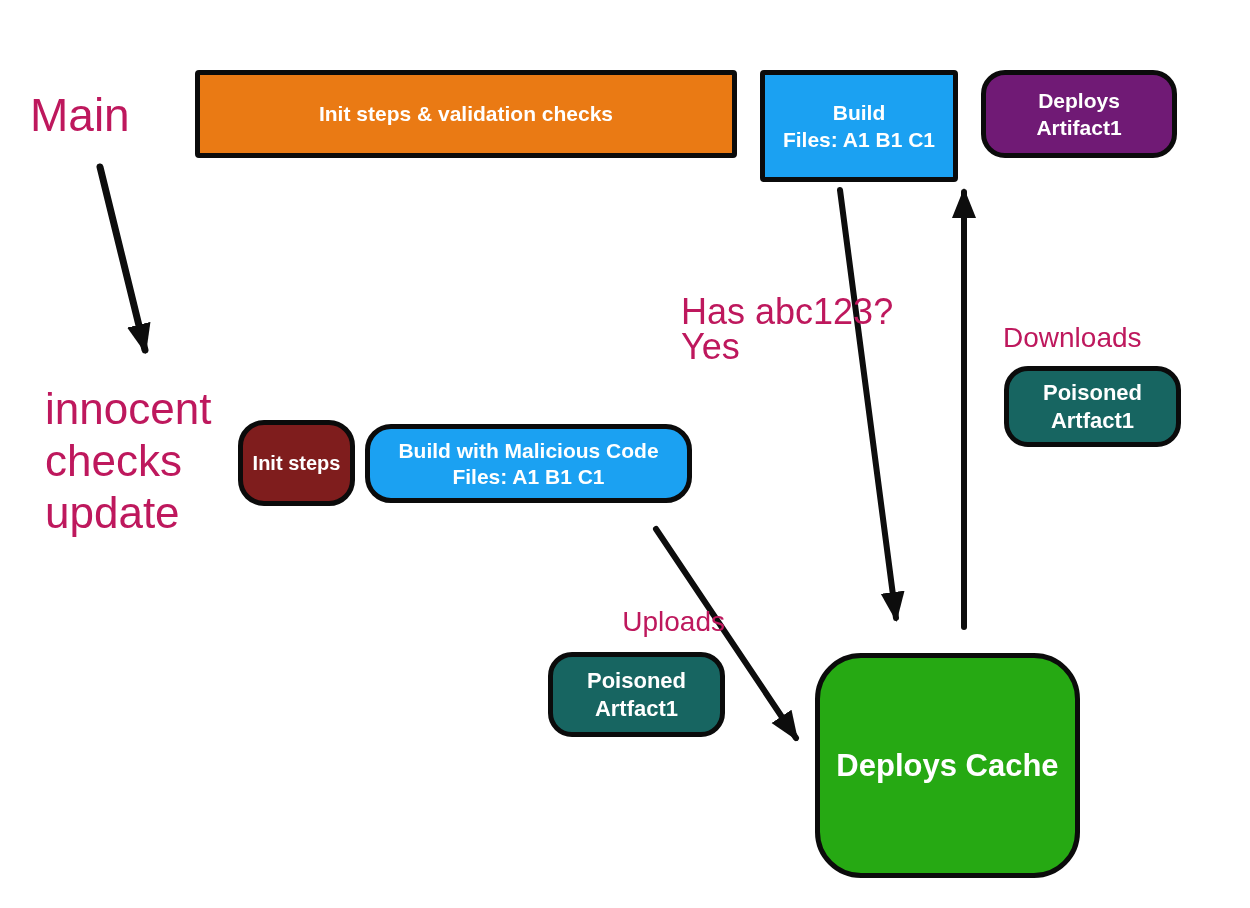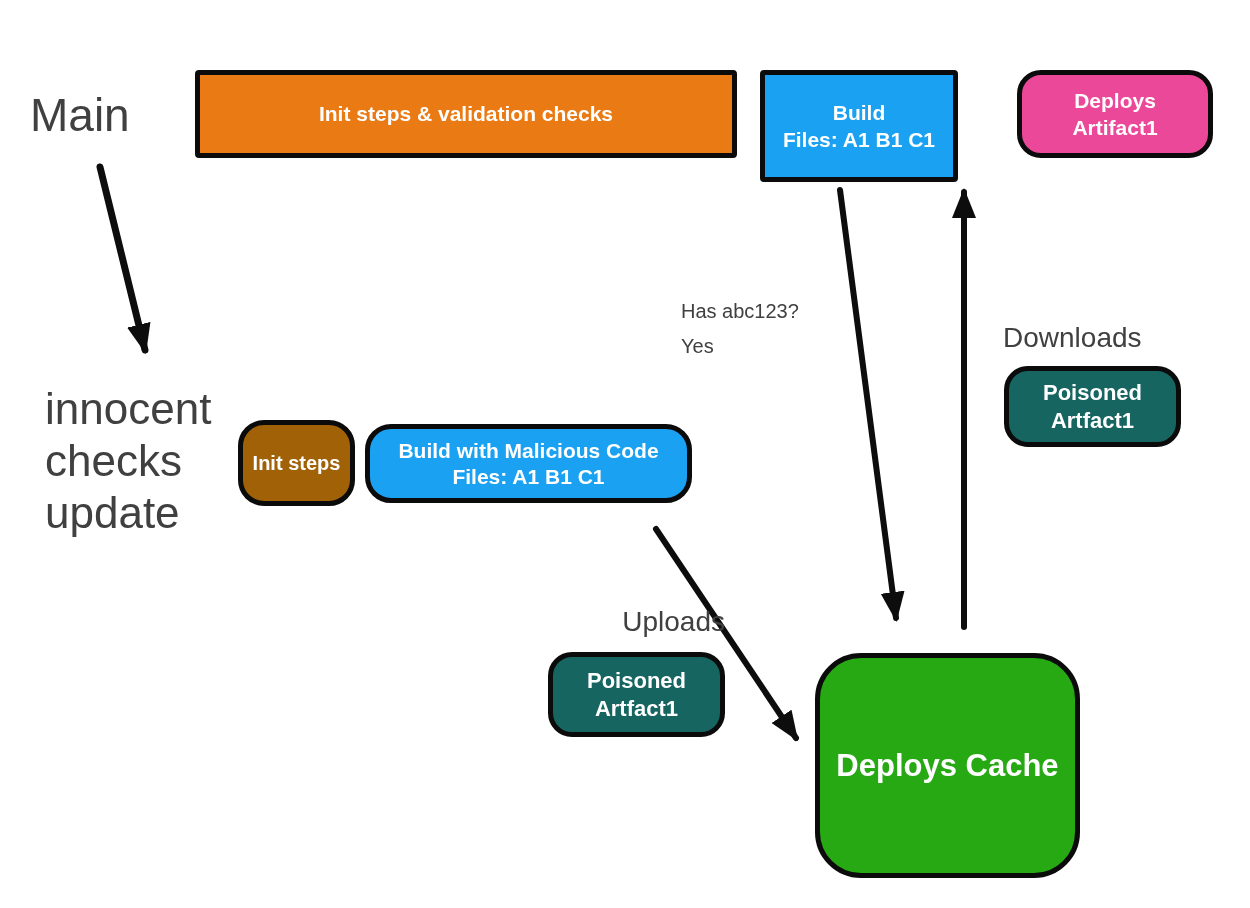--- a/index.html
+++ b/index.html
@@ -15,26 +15,26 @@
   .edges {
     position: absolute;
     top: 0; left: 0;
     width: 1250px; height: 908px;
     z-index: 1;
     pointer-events: none;
   }
   .label {
     position: absolute;
     z-index: 2;
-    color: #404040;
+    color: #be185d;
     white-space: pre-line;
   }
   .label-main      { left: 30px;  top: 90px;  font-size: 46px; line-height: 50px; }
   .label-innocent  { left: 45px;  top: 383px; font-size: 44px; line-height: 52px; }
-  .label-has-hash  { left: 681px; top: 294px; font-size: 20px; line-height: 35px; }
+  .label-has-hash  { left: 681px; top: 294px; font-size: 36px; line-height: 35px; }
   .label-downloads { left: 1003px; top: 322px; width: 178px; font-size: 28px; text-align: left; }
   .label-uploads   { left: 548px; top: 606px; width: 177px; font-size: 28px; text-align: right; }
   .node {
     position: absolute;
     z-index: 2;
     box-sizing: border-box;
     border: 5px solid #0b0b0b;
     display: flex;
     align-items: center;
     justify-content: center;
@@ -84,26 +84,26 @@
 
   <div class="node node-init-validation" style="background-color: rgb(234, 122, 20);">
     <span class="node-label">Init steps &amp; validation checks</span>
   </div>
 
   <div class="node node-build" style="background-color: rgb(27, 161, 242);">
     <span class="node-label">Build
 Files: A1 B1 C1</span>
   </div>
 
-  <div class="node node-deploys" style="background-color: #ec4899; margin-left: 36px;">
+  <div class="node node-deploys" style="background-color: #701a75;">
     <span class="node-label">Deploys
 Artifact1</span>
   </div>
 
-  <div class="node node-init-steps" style="background-color: #a16207;">
+  <div class="node node-init-steps" style="background-color: #7f1d1d;">
     <span class="node-label">Init steps</span>
   </div>
 
   <div class="node node-build-malicious" style="background-color: rgb(27, 161, 242);">
     <span class="node-label">Build with Malicious Code
 Files: A1 B1 C1</span>
   </div>
 
   <div class="node node-poisoned-upload" style="background-color: rgb(23, 101, 97);">
     <span class="node-label">Poisoned

